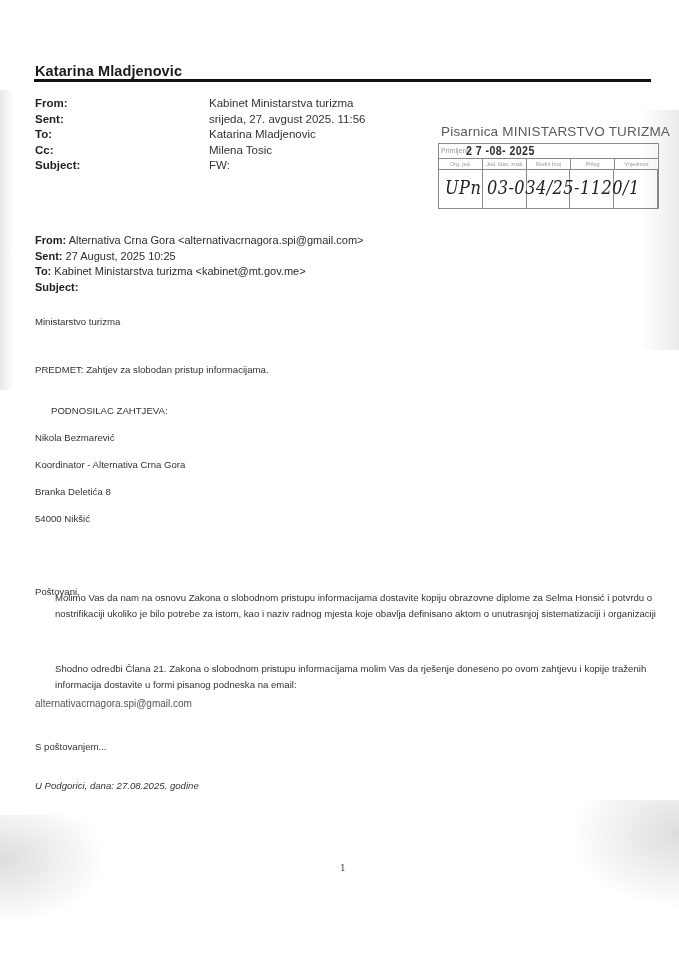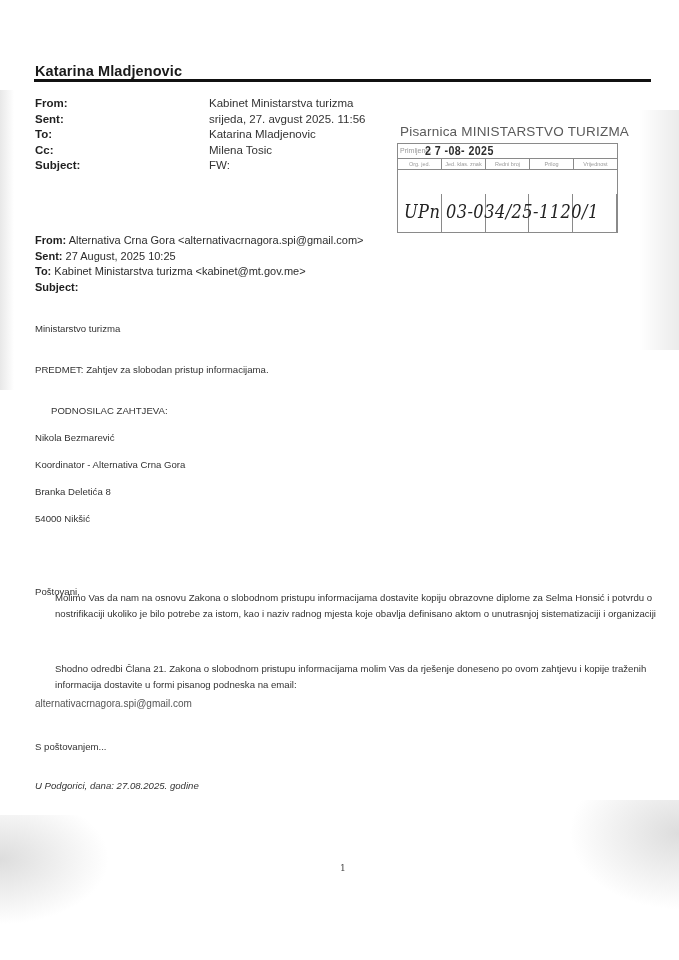--- a/index.html
+++ b/index.html
@@ -74,21 +74,21 @@
     .outer-value {
       position: absolute;
       left: 174px;
       white-space: nowrap;
       color: #333333;
     }
 
     
     .stamp {
       position: absolute;
-      left: 387px; top: 124px;
+      left: 428px; top: 124px;
       width: 222px;
       color: #555555;
       padding-left: 10px;
     }
     .stamp-title {
       font-size: 13.5px;
       letter-spacing: 0.2px;
       color: #5a5a5a;
       white-space: nowrap;
       margin-left: 3px;
@@ -131,21 +131,20 @@
       line-height: 10px;
       border-right: 1px solid #8a8a8a;
       white-space: nowrap;
       overflow: hidden;
     }
     .stamp-col:last-child { border-right: none; }
     .stamp-values {
       display: flex;
       height: 38px;
       position: relative;
-      margin-top: 24px;
     }
     .stamp-cell {
       flex: 1;
       border-right: 1px solid #8a8a8a;
     }
     .stamp-cell:last-child { border-right: none; }
     .stamp-handwriting {
       position: absolute;
       left: 6px; top: 7px;
       font-family: "DejaVu Serif", serif;
@@ -271,21 +270,21 @@
   <div>
     <b>To:</b>
     <span>Kabinet Ministarstva turizma &lt;kabinet@mt.gov.me&gt;</span>
   </div>
   <div>
     <b>Subject:</b>
     <span></span>
   </div>
 </div>
 
-<div class="body-text" style="top:323px;text-align:right;">Ministarstvo turizma</div>
+<div class="body-text" style="top:316px;text-align:right;">Ministarstvo turizma</div>
 <div class="body-text" style="top:364px;">PREDMET: Zahtjev za slobodan pristup informacijama.</div>
 <div class="body-text" style="top:405px;padding-left:16px;">PODNOSILAC ZAHTJEVA:</div>
 <div class="body-text" style="top:432px;">Nikola Bezmarević</div>
 <div class="body-text" style="top:459px;">Koordinator - Alternativa Crna Gora</div>
 <div class="body-text" style="top:486px;">Branka Deletića 8</div>
 <div class="body-text" style="top:513px;">54000 Nikšić</div>
 <div class="body-text" style="top:554px;margin-top:32px;">Poštovani,</div>
 
 <div class="para" style="top:590px;">Molimo Vas da nam na osnovu Zakona o slobodnom pristupu informacijama dostavite kopiju obrazovne diplome za Selma Honsić i potvrdu o nostrifikaciji ukoliko je bilo potrebe za istom, kao i naziv radnog mjesta koje obavlja definisano aktom o unutrasnjoj sistematizaciji i organizaciji</div>
 <div class="para" style="top:661px;">Shodno odredbi Člana 21. Zakona o slobodnom pristupu informacijama molim Vas da rješenje doneseno po ovom zahtjevu i kopije traženih informacija dostavite u formi pisanog podneska na email:</div>

